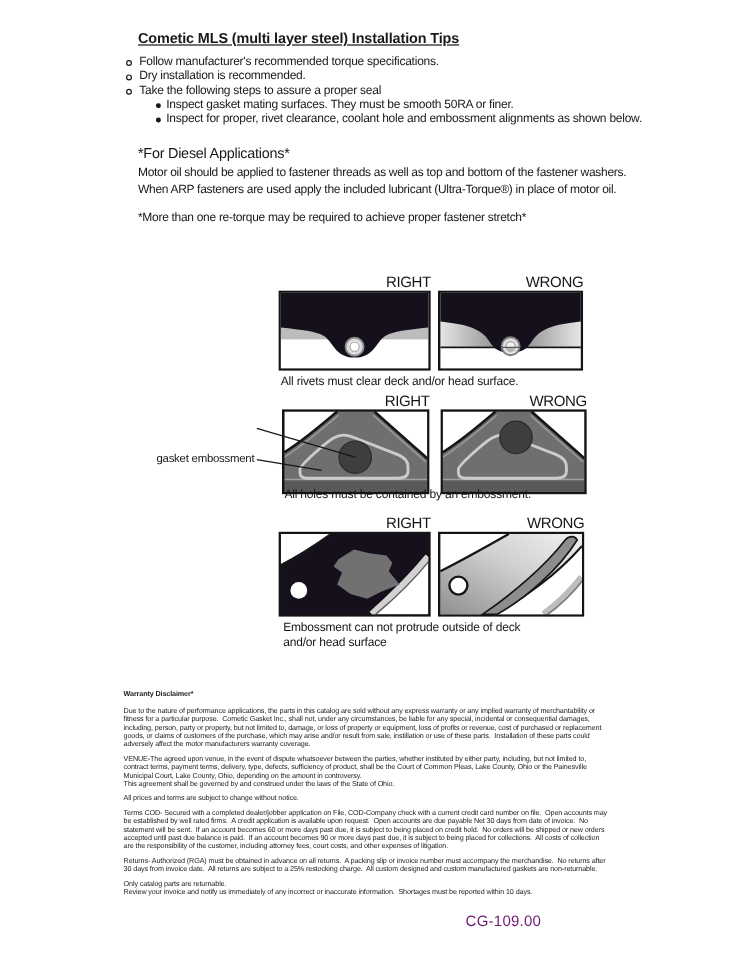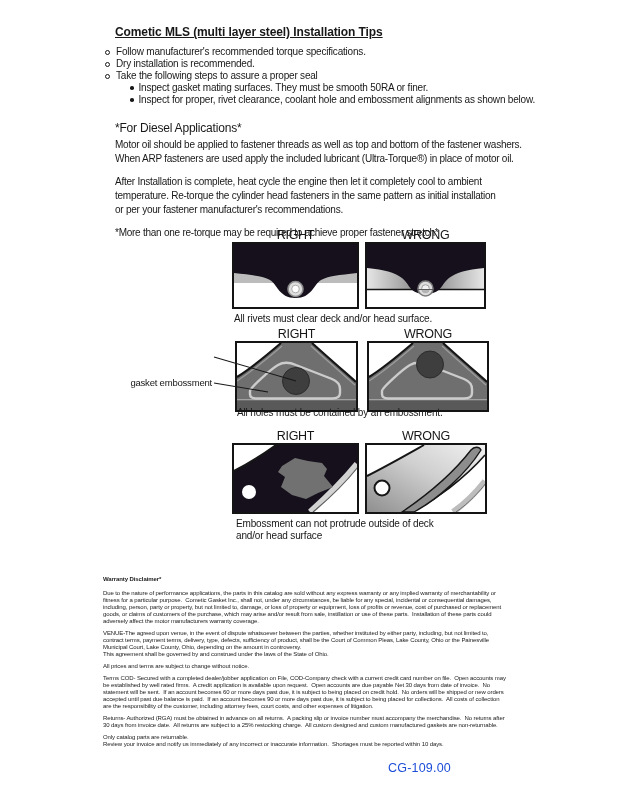--- a/index.html
+++ b/index.html
@@ -12,31 +12,31 @@
   .title { font-size:12px; font-weight:bold; text-decoration:underline; margin:0 0 7px 12px; letter-spacing:-0.1px; }
   .bullets { font-size:10px; letter-spacing:-0.2px; line-height:12px; }
   .b-row { display:flex; align-items:flex-start;text-align:center; }
   .b-row.sub { margin-left:27px; }
   .m-o { flex:0 0 auto; width:3px; height:3px; border:1px solid #181818; border-radius:50%; margin:4px 6px 0 2px; }
   .m-f { flex:0 0 auto; width:3.5px; height:3.5px; background:#181818; border-radius:50%; margin:4px 5px 0 0; }
   .d-head { font-size:12px; font-weight:normal; margin:15px 0 3px 12px; letter-spacing:-0.2px; }
   .d-para { font-size:10px; letter-spacing:-0.25px; line-height:14px; margin:0 0 9px 12px; white-space:pre; }
   .d-note { margin-bottom:0; }
   
-  .lbl { position:absolute; font-size:12.5px; letter-spacing:-0.3px; color:#161616; text-align:center; }
+  .lbl { position:absolute; font-size:12.5px; letter-spacing:-0.3px; color:#161616; text-align:right; }
   .fig { position:absolute; }
   .cap { position:absolute; font-size:10px; letter-spacing:-0.15px; color:#161616; white-space:pre; line-height:12px; }
   .ann { position:absolute; font-size:9.5px; line-height:11px; letter-spacing:-0.2px; text-align:right; white-space:pre; color:#161616; }
   .leader-overlay { position:absolute; left:128px; top:344px; z-index:5; pointer-events:none; }
   
   .disclaimer { position:absolute; left:103px; top:576px; width:455px; font-size:6px; line-height:7px; letter-spacing:-0.1px; color:#222222; }
   .disclaimer .dh { font-weight:bold; margin:0 0 7px 0; }
   .disclaimer p { margin:0 0 5px 0; white-space:pre; }
   
-  .footer { position:absolute; left:388px; top:761px; font-size:12.5px; letter-spacing:0.2px; color:#1d4ed8; }
+  .footer { position:absolute; left:388px; top:761px; font-size:12.5px; letter-spacing:0.2px; color:#701a75; }
 </style>
 </head>
 <body>
 
 <div class="page">
 
   <div class="top">
     <div class="title">Cometic MLS (multi layer steel) Installation Tips</div>
     <div class="bullets">
       <div class="b-row">
@@ -56,23 +56,20 @@
           <span>Inspect gasket mating surfaces.  They must be smooth 50RA or finer.</span>
         </div>
       <div class="b-row sub">
           <span class="m-f"></span>
           <span>Inspect for proper, rivet clearance, coolant hole and embossment alignments as shown below.</span>
         </div>
     </div>
     <div class="d-head">*For Diesel Applications*</div>
     <div class="d-para">Motor oil should be applied to fastener threads as well as top and bottom of the fastener washers.
 When ARP fasteners are used apply the included lubricant (Ultra-Torque®) in place of motor oil.</div>
-    <div class="d-para">After Installation is complete, heat cycle the engine then let it completely cool to ambient
-temperature. Re-torque the cylinder head fasteners in the same pattern as initial installation
-or per your fastener manufacturer's recommendations.</div>
     <div class="d-para d-note">*More than one re-torque may be required to achieve proper fastener stretch*</div>
   </div>
 
   <div class="lbl" style="left:232px;top:228px;width:127px">RIGHT</div>
   <div class="lbl" style="left:365px;top:228px;width:121px">WRONG</div>
 
   <svg class="fig" style="left:232px;top:242px" width="127" height="67" viewBox="0 0 127 67">
     <rect x="1" y="1" width="125" height="65" fill="#ffffff"></rect>
     <rect x="2" y="30" width="123" height="11" fill="#bcbcbc"></rect>
     <rect x="2" y="41" width="123" height="24" fill="#ffffff"></rect>

